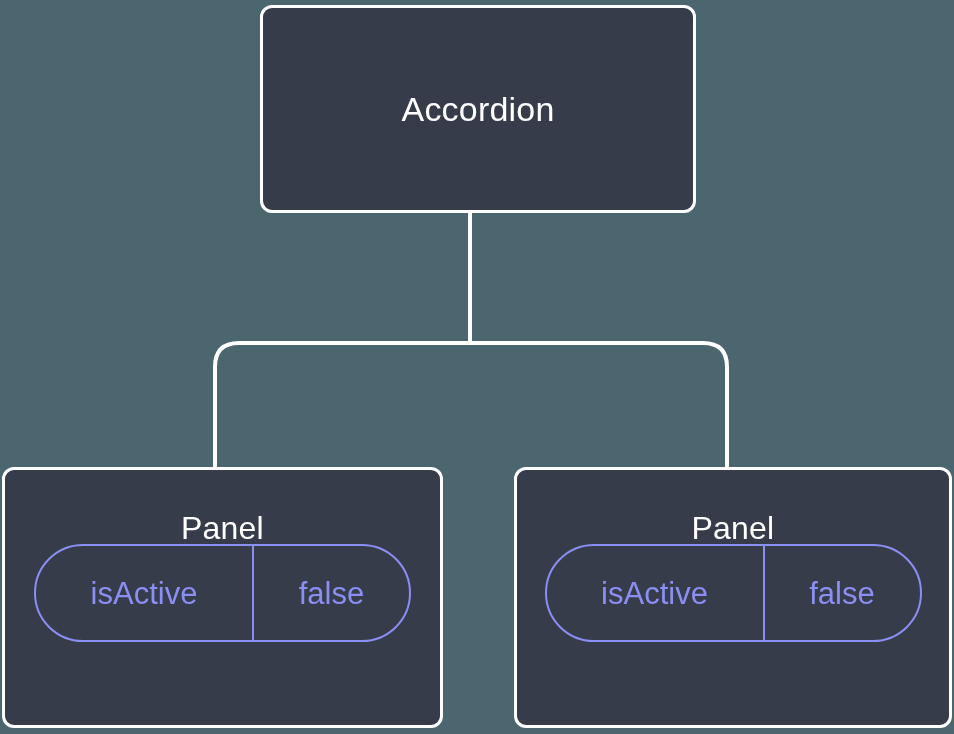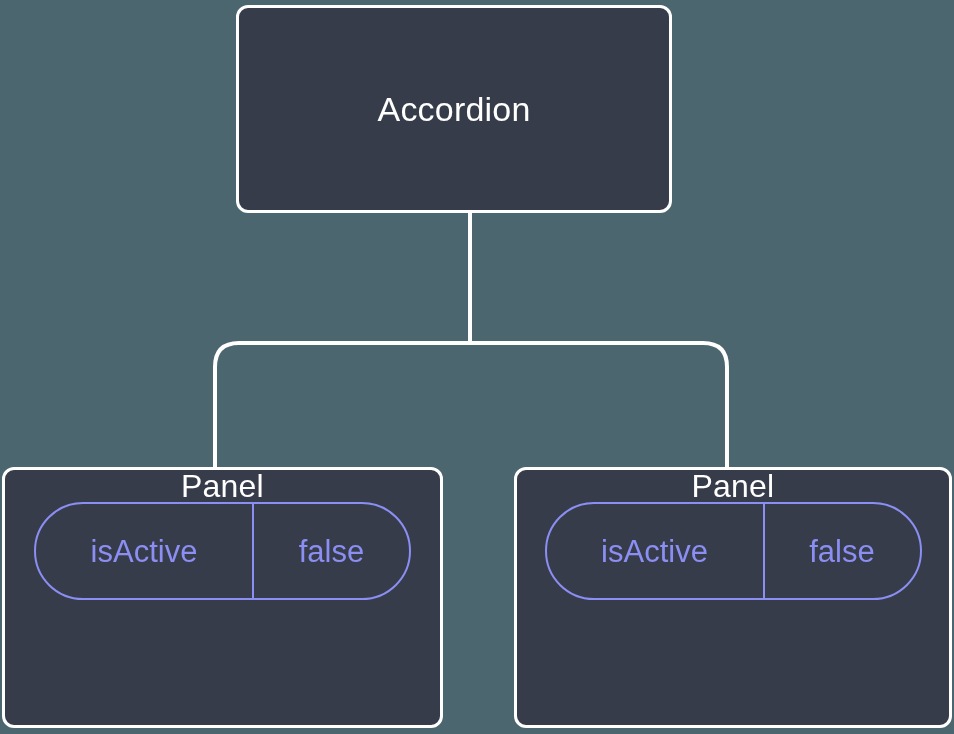--- a/index.html
+++ b/index.html
@@ -32,37 +32,38 @@
     position: absolute;
     box-sizing: border-box;
     background: #373c4b;
     border: 3px solid #ffffff;
     border-radius: 12px;
     display: flex;
     flex-direction: column;
     align-items: center;
   }
   .node-root {
-    left: 236px;
+    left: 260px;
     top: 5px;
     width: 436px;
     height: 208px;
     justify-content: center;
   }
   .node-title-root {
     color: #ffffff;
     font-size: 34px;
     line-height: 1;
     letter-spacing: 0.2px;
     white-space: nowrap;
   }
   .node-child {
     top: 467px;
     height: 261px;
     justify-content: flex-start;
+    padding-top: 42px;
   }
   .node-child-left  { left: 2px;   width: 441px; }
   .node-child-right { left: 514px; width: 438px; }
 
   .node-title-child {
     color: #ffffff;
     font-size: 32px;
     line-height: 1;
     letter-spacing: 0.2px;
     white-space: nowrap;

